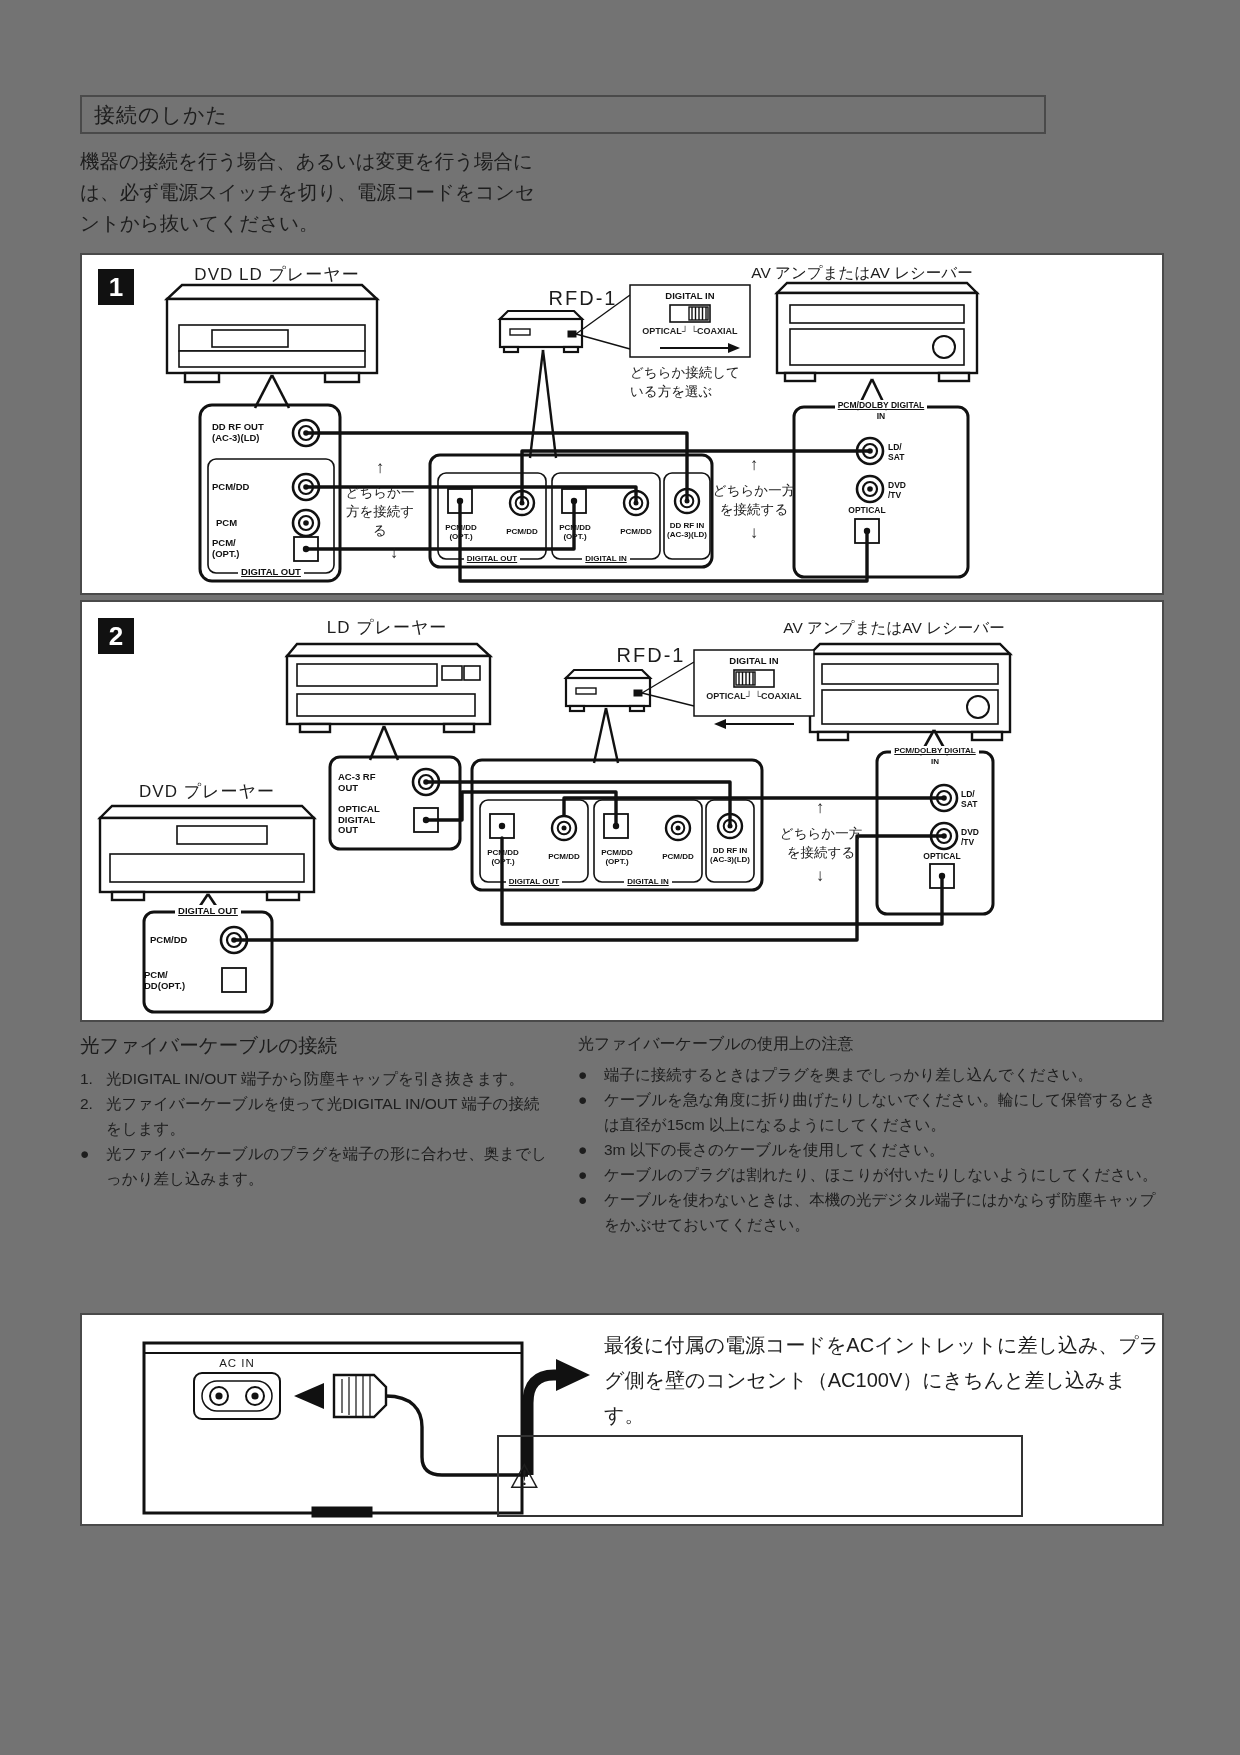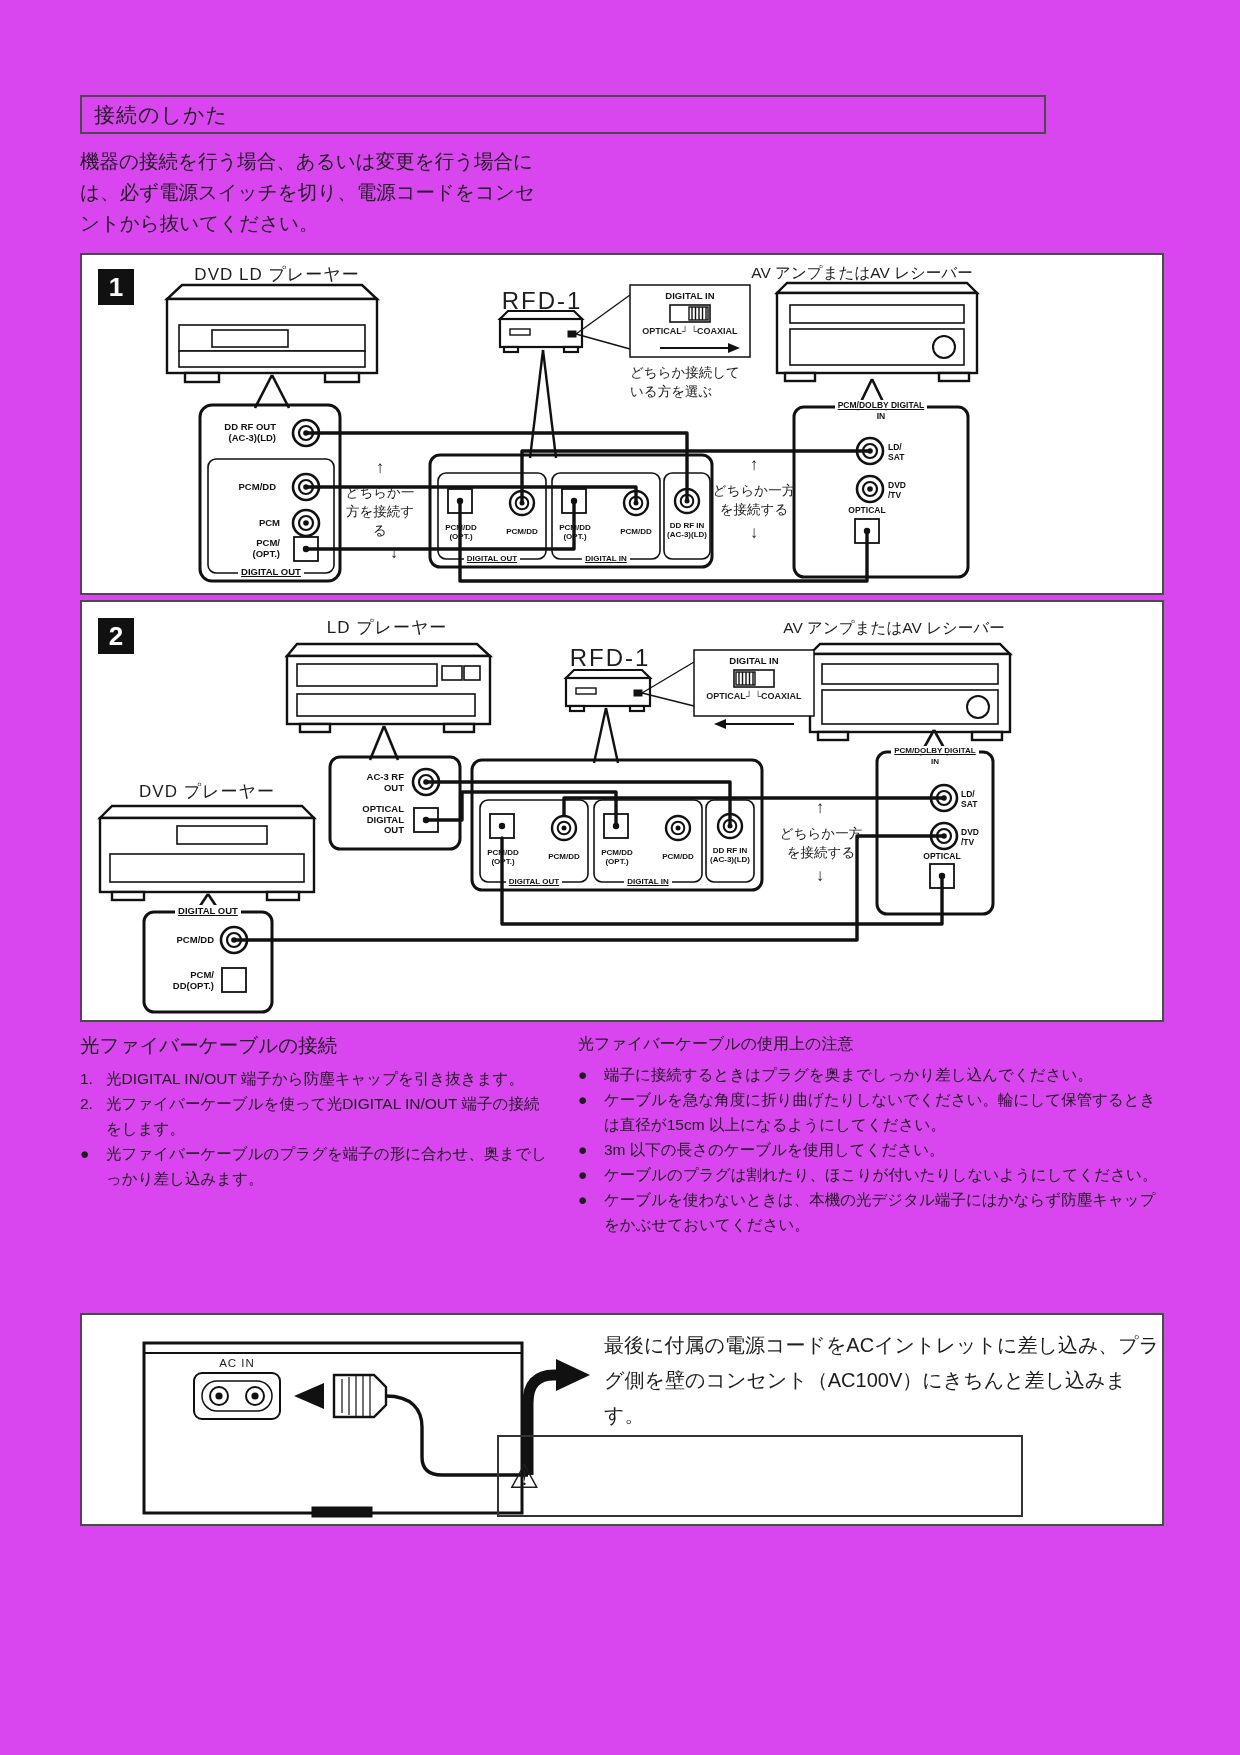--- a/index.html
+++ b/index.html
@@ -1,32 +1,32 @@
 <!DOCTYPE html>
 <html><head>
 <meta charset="utf-8">
 <style>
   html,body{margin:0;padding:0;background:#e8e8e8;}
-  .page{position:relative;width:1240px;height:1755px;background:#d946ef;color:#1d1d1d;
+  .page{position:relative;width:1240px;height:1755px;background:#737373;color:#1d1d1d;
         font-family:"Liberation Sans","DejaVu Sans",sans-serif;overflow:hidden;}
   .abs{position:absolute;}
   .ctr{text-align:center;}
-  .rt{text-align:right;}
+  .rt{}
   .pre{white-space:pre-line;}
   .title-box{left:80px;top:95px;width:950px;height:35px;border:2px solid #4a4a4a;
              font-size:21px;line-height:35px;padding-left:12px;letter-spacing:1px;}
   .intro{font-size:19.5px;line-height:31px;}
   .intro-sm{font-size:16.5px;line-height:26px;}
   .numbadge{display:inline-block;width:19px;height:19px;background:#111;color:#fff;
             font-size:14px;font-weight:bold;text-align:center;line-height:19px;margin-right:7px;vertical-align:-2px;}
   .diag{border:2px solid #4a4a4a;background:#fff;}
   .stepbadge{width:36px;height:36px;background:#111;color:#fff;font-size:26px;font-weight:bold;
              text-align:center;line-height:36px;}
   .devlbl{font-size:17px;letter-spacing:1px;}
-  .rfdlbl{font-size:24px;letter-spacing:2px;}
+  .rfdlbl{font-size:20px;letter-spacing:2px;margin-left:41px;}
   .amplbl{font-size:15.5px;}
   .jl{font-size:9.5px;font-weight:bold;line-height:10.5px;color:#111;}
   .jl8{font-size:8.5px;font-weight:bold;line-height:9.5px;color:#111;}
   .jl7{font-size:8px;font-weight:bold;line-height:9px;color:#111;}
   .onborder{background:#fff;padding:0 3px;text-decoration:underline;}
   .note{font-size:13.5px;line-height:19px;color:#222;}
   .arrow-glyph{font-size:17px;font-weight:bold;}
   .sechead{font-size:19.5px;}
   .sechead-sm{font-size:16px;}
   .li{font-size:15.5px;line-height:25px;display:flex;}

